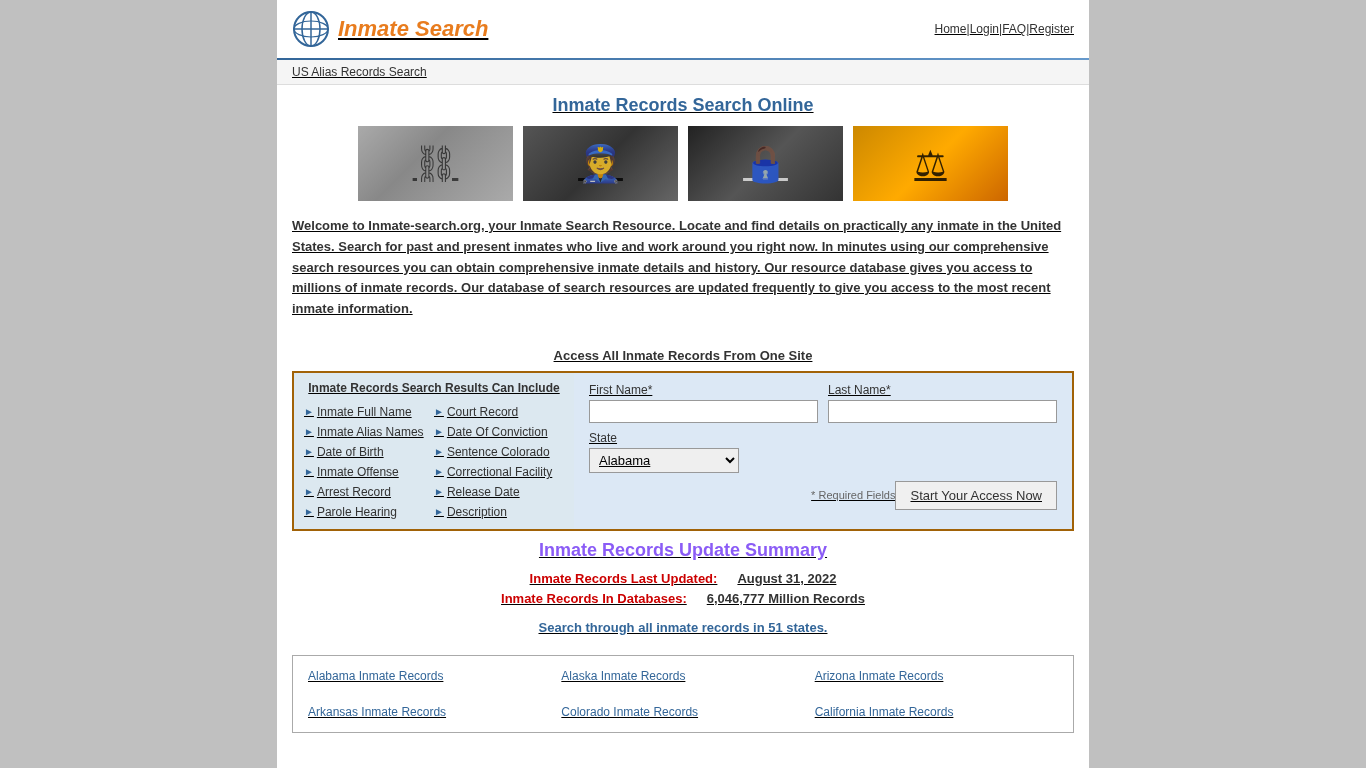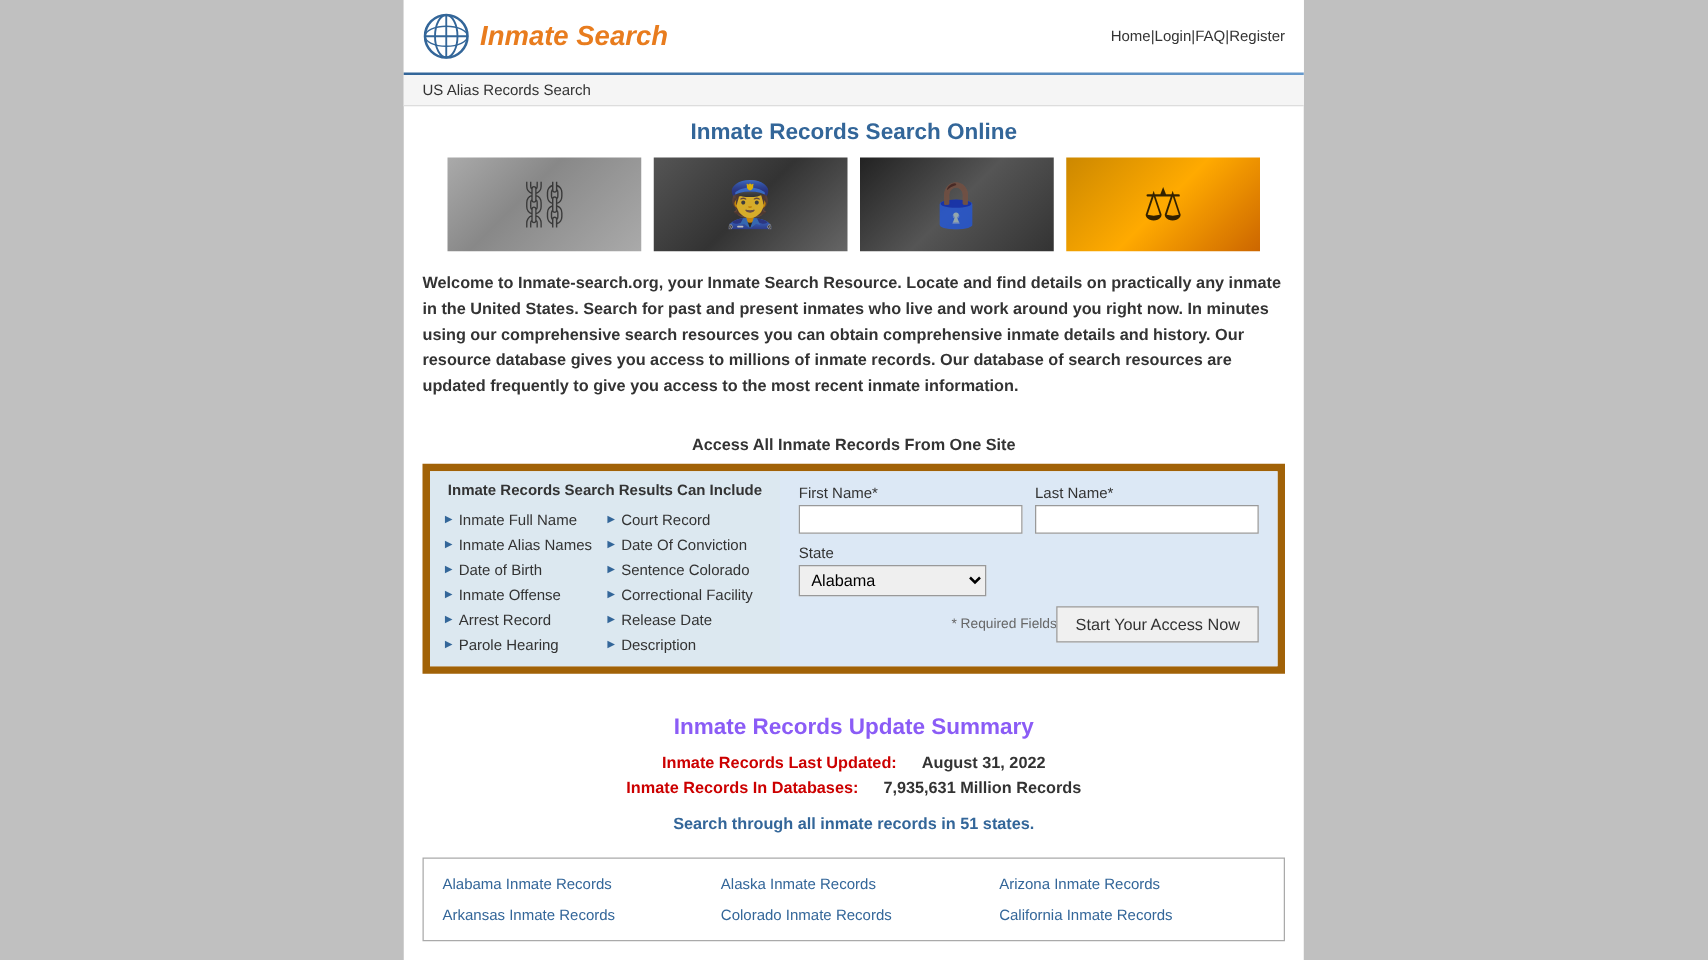--- a/index.html
+++ b/index.html
@@ -2,24 +2,25 @@
 <html><head>
   <meta charset="utf-8">
   <style>
     * { margin: 0; padding: 0; box-sizing: border-box; }
     body {
       background: #c0c0c0;
       font-family: Arial, sans-serif;
       font-size: 13px;
     }
     #page-wrapper {
-      width: 720px;
+      width: 812px;
       margin: 0 auto;
       background: #fff;
       min-height: 768px;
+      text-decoration: underline;
     }
     
     #header {
       display: flex;
       align-items: center;
       justify-content: space-between;
       padding: 10px 15px;
       background: #fff;
     }
     #logo-area {
@@ -146,22 +147,22 @@
       text-align: center;
       font-size: 13px;
       font-weight: bold;
       color: #333;
       margin-bottom: 8px;
     }
 
     
     #search-section {
       display: flex;
-      border: 6px solid #a16207;
-      margin-bottom: 32px;
+      border: 2px solid #a16207;
+      margin-bottom: 9px;
     }
 
     
     #left-panel {
       background: #dce8f0;
       padding: 8px 10px;
       width: 280px;
       flex-shrink: 0;
     }
     #left-panel-title {
@@ -277,21 +278,21 @@
     }
 
     
     #states-table-wrapper {
       border: 1px solid #aaa;
       padding: 10px;
     }
     #states-grid {
       display: grid;
       grid-template-columns: 1fr 1fr 1fr;
-      gap: 5px 0;
+      gap: 16px 0;
     }
     .state-link {
       font-size: 12px;
       color: #336699;
       text-decoration: none;
       padding: 3px 5px;
       display: block;
     }
 
     
@@ -420,21 +421,21 @@
     </div>
 
     <div id="update-summary">
       <h2 id="update-heading">Inmate Records Update Summary</h2>
       <div class="update-row">
         <span class="update-label">Inmate Records Last Updated:</span>
         <span class="update-value">August 31, 2022</span>
       </div>
       <div class="update-row">
         <span class="update-label">Inmate Records In Databases:</span>
-        <span class="update-value">7,935,631 Million Records</span>
+        <span class="update-value">6,046,777 Million Records</span>
       </div>
       <div style="margin-top:14px;">
         <a href="#" id="search-all-link">Search through all inmate records in 51 states.</a>
       </div>
     </div>
 
     <div id="states-table-wrapper">
       <div id="states-grid">
       <a href="#" class="state-link">Alabama Inmate Records</a>
           <a href="#" class="state-link">Alaska Inmate Records</a>

